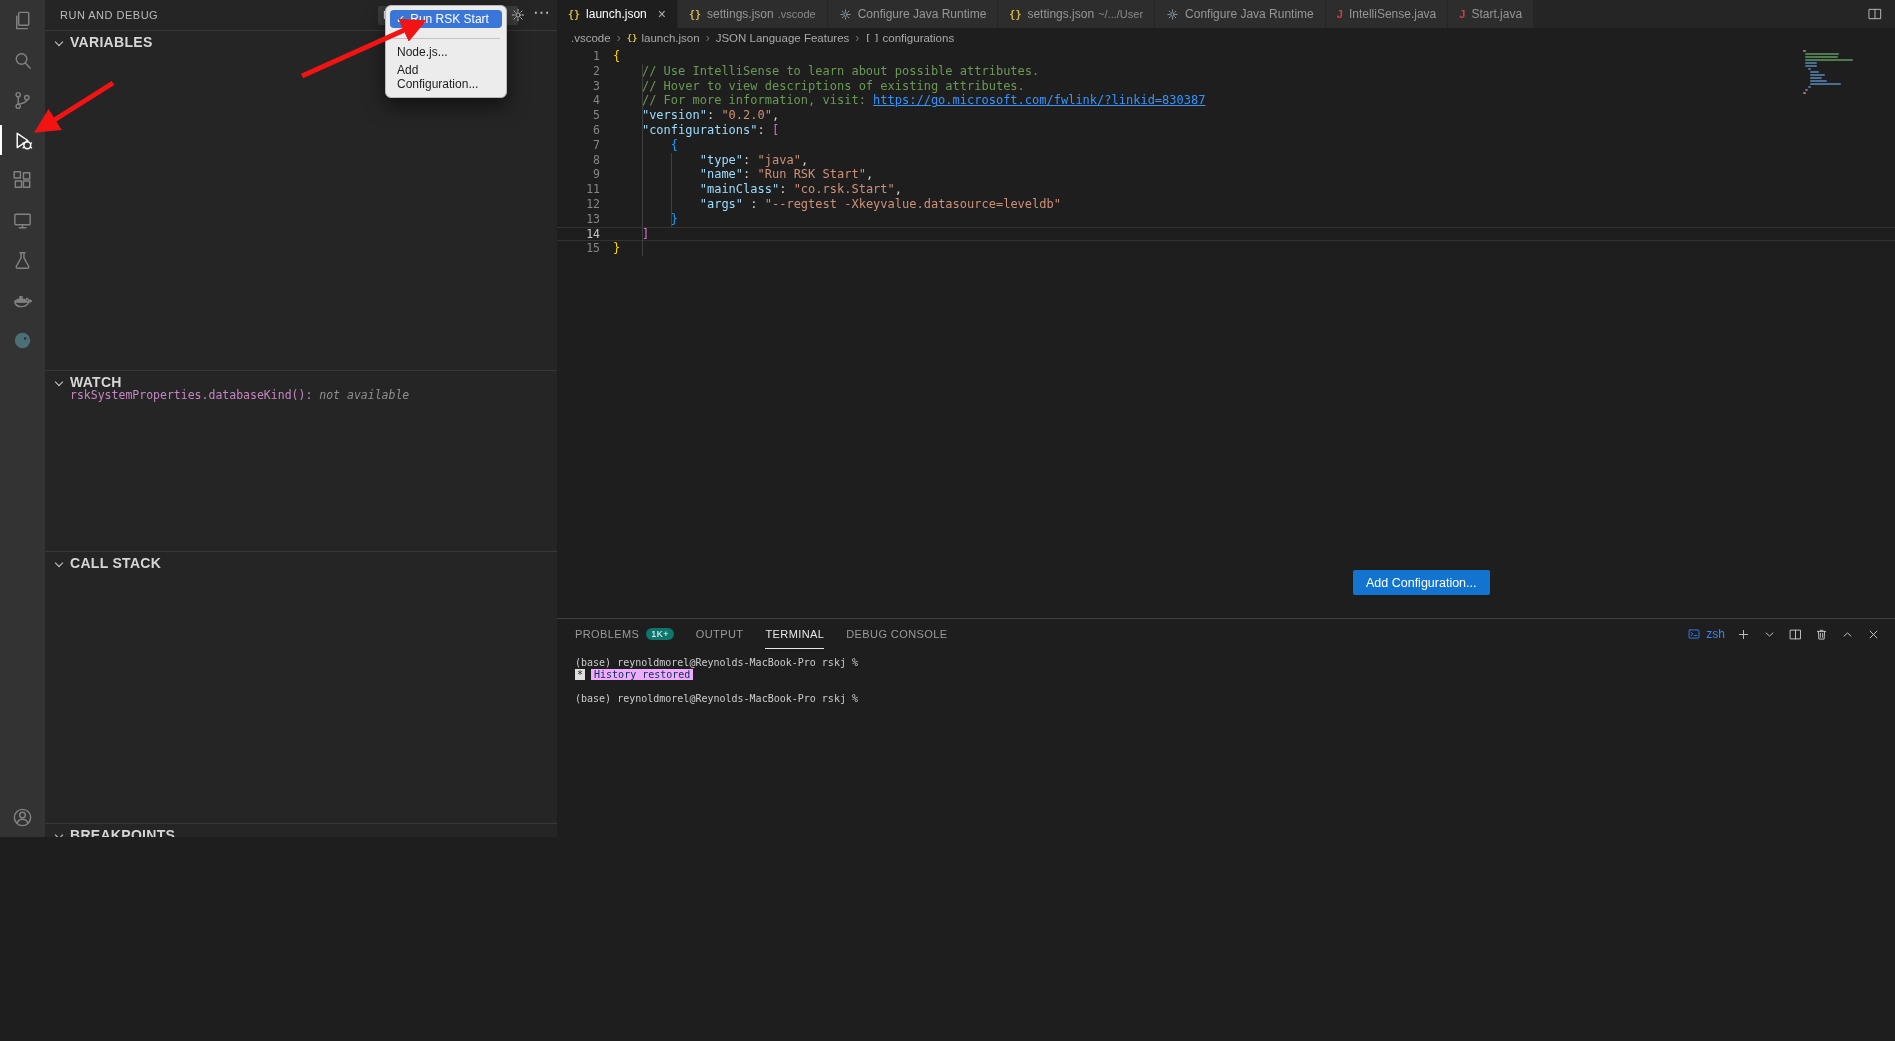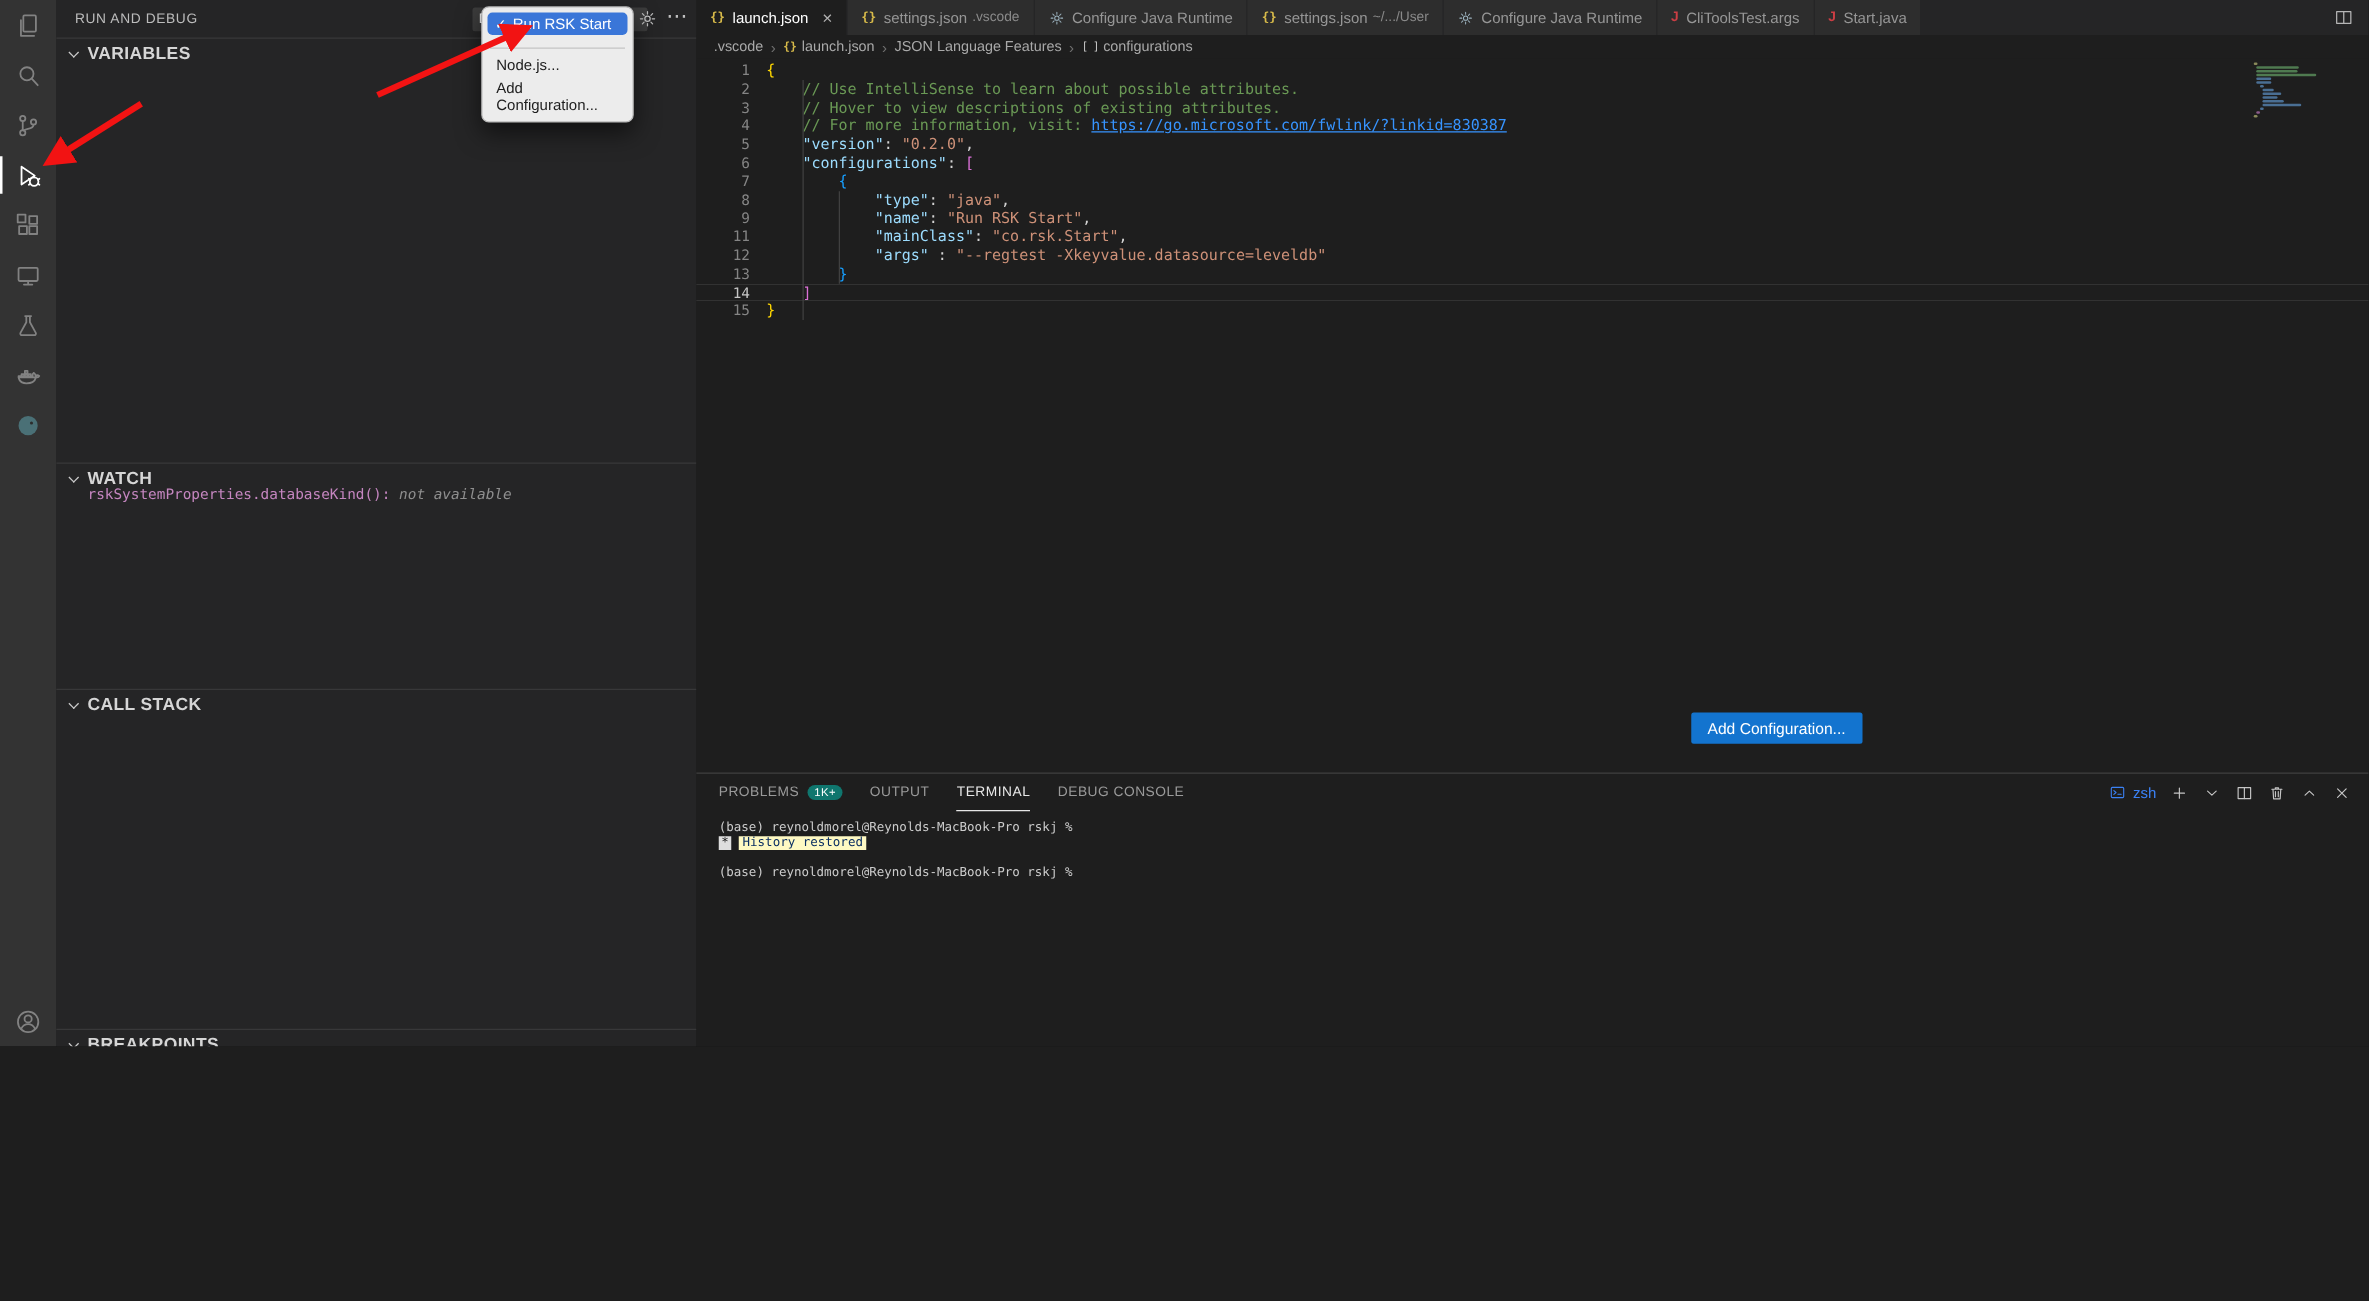--- a/index.html
+++ b/index.html
@@ -82,21 +82,21 @@
   .ptab.active{color:#e7e7e7;border-bottom-color:#e7e7e7}
   .badge{background:#0f766e;color:#ffffff;font-size:9px;padding:1px 5px;border-radius:8px}
   .panel-actions{position:absolute;right:14px;top:0;height:30px;display:flex;align-items:center;gap:11px;color:#c5c5c5}
   .panel-actions svg{width:15px;height:15px}
   .pa-ic{display:flex;cursor:pointer}
   .shell-sel{display:flex;align-items:center;gap:5px;font-size:12px;color:#3b82f6;cursor:pointer}
   .shell-sel svg{width:14px;height:14px}
   #term-lines{padding:8px 0 0 18px}
   .tline{font-family:"DejaVu Sans Mono",monospace;font-size:10px;line-height:12px;color:#cccccc;white-space:pre}
   .hist-star{background:#dedede;color:#222222;padding:0 2px}
-  .hist-text{background:#fef9c3;color:#0b2f63;padding:0 3px;margin-left:6px}
+  .hist-text{background:#f0abfc;color:#0b2f63;padding:0 3px;margin-left:6px}
 
   
   .arrows{position:absolute;left:0;top:0;width:1895px;height:1041px;z-index:100;pointer-events:none}
 </style>
 </head>
 <body>
 
 <div class="app">
 
   <nav class="activitybar">
@@ -267,21 +267,21 @@
             <span class="tab-gear">
               <svg viewBox="0 0 24 24" fill="none" stroke="currentColor" stroke-width="1.5" stroke-linecap="round" stroke-linejoin="round">
                 <circle cx="12" cy="12" r="3.2"></circle>
                 <path d="M12 3.5v2.8M12 17.7v2.8M3.5 12h2.8M17.7 12h2.8M5.9 5.9l2 2M16.1 16.1l2 2M18.1 5.9l-2 2M7.9 16.1l-2 2"></path>
               </svg>
             </span>
             <span>Configure Java Runtime</span>
           </div>
           <div class="tab">
             <span class="tab-java">J</span>
-            <span>CliToolsTest.args</span>
+            <span>IntelliSense.java</span>
           </div>
           <div class="tab">
             <span class="tab-java">J</span>
             <span>Start.java</span>
           </div>
         </div>
       <div class="tabbar-rest">
         <span class="pa-ic">
             <svg viewBox="0 0 24 24" fill="none" stroke="currentColor" stroke-width="1.5" stroke-linecap="round" stroke-linejoin="round">
               <rect x="3.5" y="5" width="17" height="14"></rect>

